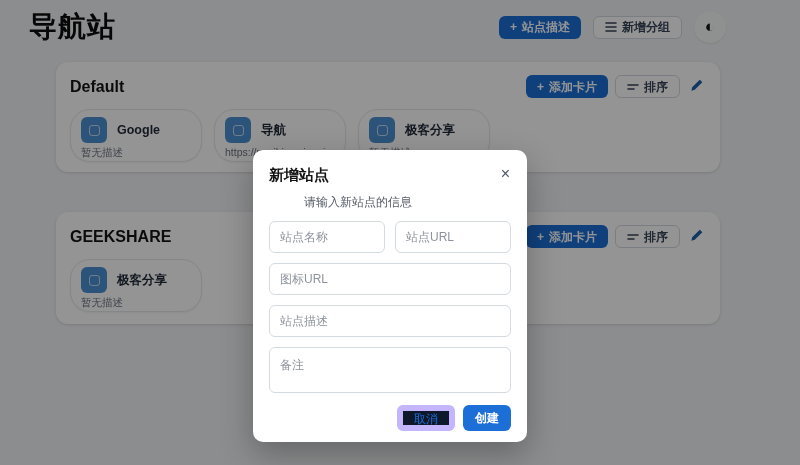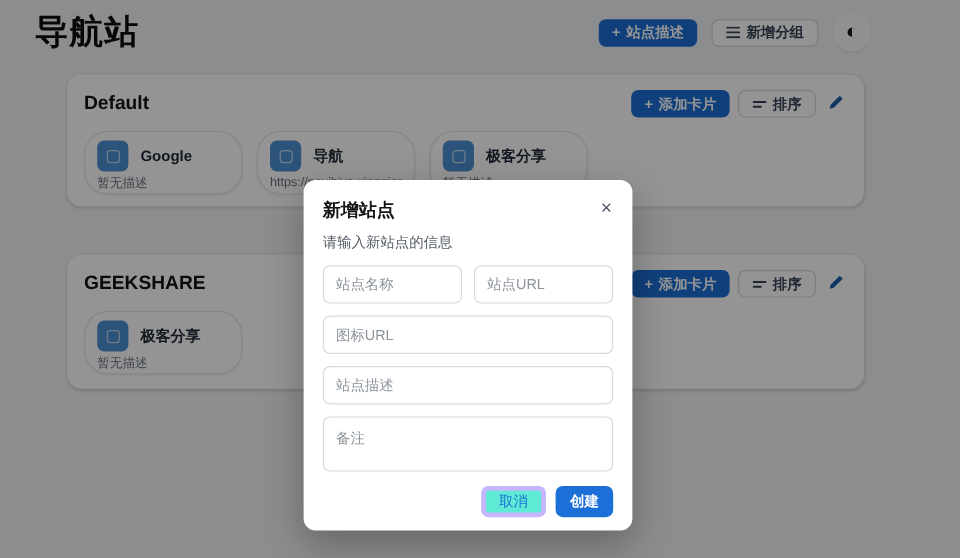--- a/index.html
+++ b/index.html
@@ -61,31 +61,31 @@
   .overlay { position:absolute; inset:0; background:rgba(0,0,0,.42); z-index:10; }
   .modal {
     position:absolute; left:253px; top:150px; width:274px; height:292px;
     background:#ffffff; border-radius:10px; z-index:20;
     box-shadow:0 12px 32px rgba(0,0,0,.28); padding:16px;
   }
   .modal-header { display:flex; justify-content:space-between; align-items:flex-start; }
   .modal-title { font-size:15px; font-weight:700; color:#141414; }
   .modal-close { background:none; border:none; cursor:pointer; font-size:16px;
                  color:#4b5563; line-height:1; padding:0 1px; }
-  .modal-sub { font-size:12px; color:#555c66; margin-top:9px; }
+  .modal-sub { font-size:12px; color:#555c66; margin-top:9px;margin-left:35px; }
   .field-row { display:flex; gap:10px; margin-top:10px; }
   .modal input[type=text], .modal textarea {
     width:100%; border:1px solid #d5dade; border-radius:6px; background:#fff;
     font-size:12px; color:#333; padding:0 10px; height:32px; font-family:inherit;
   }
   .modal textarea { height:46px; padding-top:9px; resize:none; }
   .modal ::placeholder { color:#8d939c; opacity:1; }
   .modal-footer { display:flex; justify-content:flex-end; gap:8px; margin-top:12px; }
   .btn-cancel { height:26px; padding:0 11px; font-size:12px; color:#1c6fd6;
-                background:#5eead4; border:4px solid #c4b5fd; border-radius:6px;
+                background:#0f172a; border:6px solid #c4b5fd; border-radius:6px;
                 cursor:pointer; font-family:inherit; }
   .btn-create { height:26px; padding:3px 12px; font-size:12px; color:#fff;
                 background:#1c6fd6; border:none; border-radius:6px;
                 cursor:pointer; font-family:inherit; font-weight:600; }
 </style>
 </head>
 <body>
 
 <header class="app-header">
   <h1 class="page-title">导航站</h1>

